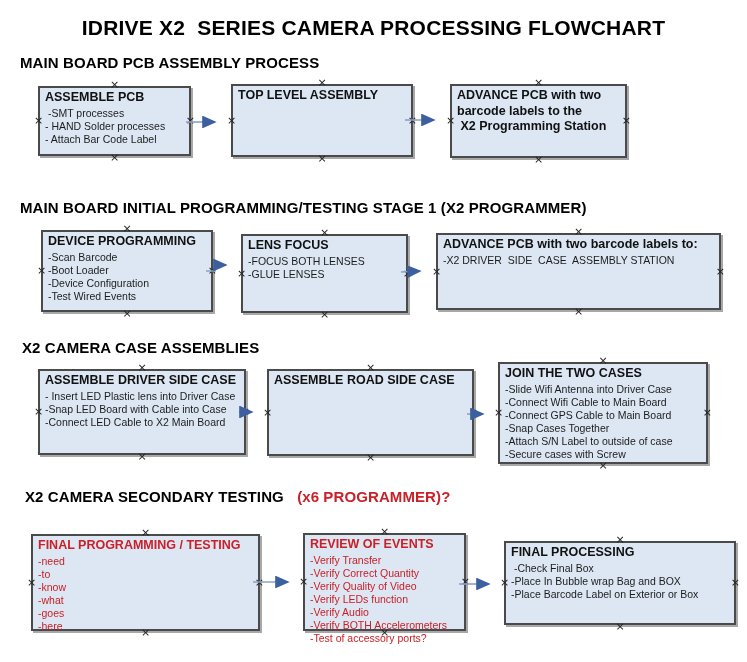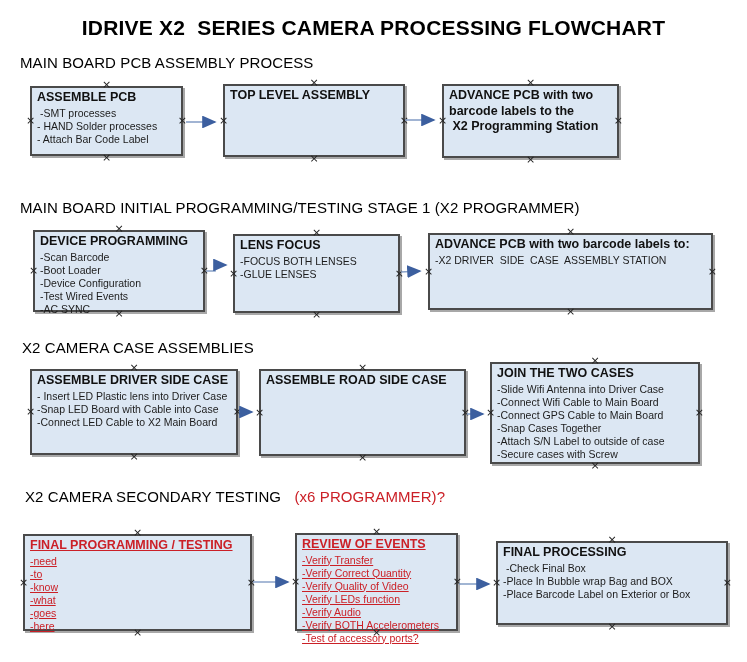--- a/index.html
+++ b/index.html
@@ -11,36 +11,37 @@
     --black-text:#111111;
   }
   *{box-sizing:border-box;margin:0;padding:0;}
   body{background:#ffffff;font-family:"Liberation Sans",sans-serif;}
   .canvas{position:relative;width:747px;height:662px;background:#ffffff;overflow:hidden;}
   .page-title{
     position:absolute;top:16px;left:0;right:0;text-align:center;
     font-size:21px;font-weight:bold;color:#000;white-space:pre-wrap;letter-spacing:.2px;
   }
   .section-heading{
-    position:absolute;font-size:15px;font-weight:normal;color:#000;white-space:pre-wrap;letter-spacing:.1px;
+    position:absolute;font-size:15px;font-weight:bold;color:#000;white-space:pre-wrap;letter-spacing:.1px;
   }
   .section-heading .red-part{color:var(--red-text);margin-left:9px;text-align:center;}
   .box{
     position:absolute;background:var(--box-fill);
     border:2px solid var(--box-border);
     box-shadow:2px 2px 0 #a8a8a8;
     padding:2px 4px 0 5px;
+    margin-left:8px;
   }
   .box-title{
     font-size:12.5px;font-weight:bold;color:var(--black-text);
     line-height:15.5px;white-space:pre-wrap;margin-bottom:1px;
   }
   .box-items{font-size:10.5px;color:#1c1c1c;}
   .box-item{line-height:13px;white-space:pre;}
-  .box.red .box-title,.box.red .box-item{color:var(--red-text);text-decoration:underline;}
+  .box.red .box-title,.box.red .box-item{color:var(--red-text);}
   .cp{position:absolute;font-size:11px;line-height:8px;color:#222;font-family:"DejaVu Sans",sans-serif;}
   .cp::before{content:"\00d7";}
   .cp-t{top:-7px;left:50%;transform:translateX(-50%);}
   .cp-b{bottom:-8px;left:50%;transform:translateX(-50%);}
   .cp-l{left:-6px;top:50%;transform:translateY(-50%);}
   .cp-r{right:-6px;top:50%;transform:translateY(-50%);}
   svg.arrows{position:absolute;inset:0;pointer-events:none;}
   svg.arrows path{stroke:var(--arrow-line);stroke-width:1.6;fill:none;}
 </style>
 </head>
@@ -85,21 +86,20 @@
       <span class="cp cp-r"></span>
   </div>
 
   <div class="box" style="left:33px;top:230px;width:172px;height:82px">
     <div class="box-title">DEVICE PROGRAMMING</div>
     <div class="box-items">
         <div class="box-item">-Scan Barcode</div>
         <div class="box-item">-Boot Loader</div>
         <div class="box-item">-Device Configuration</div>
         <div class="box-item">-Test Wired Events</div>
-        <div class="box-item">-AC SYNC</div>
       </div>
     <span class="cp cp-t"></span>
       <span class="cp cp-b"></span>
       <span class="cp cp-l"></span>
       <span class="cp cp-r"></span>
   </div>
   <div class="box" style="left:233px;top:234px;width:167px;height:79px">
     <div class="box-title">LENS FOCUS</div>
     <div class="box-items">
         <div class="box-item">-FOCUS BOTH LENSES</div>

